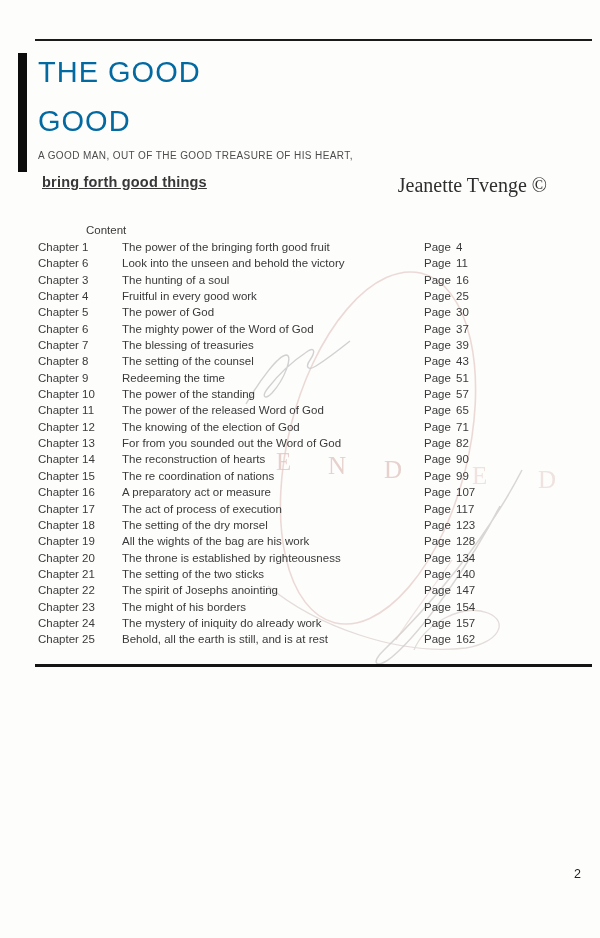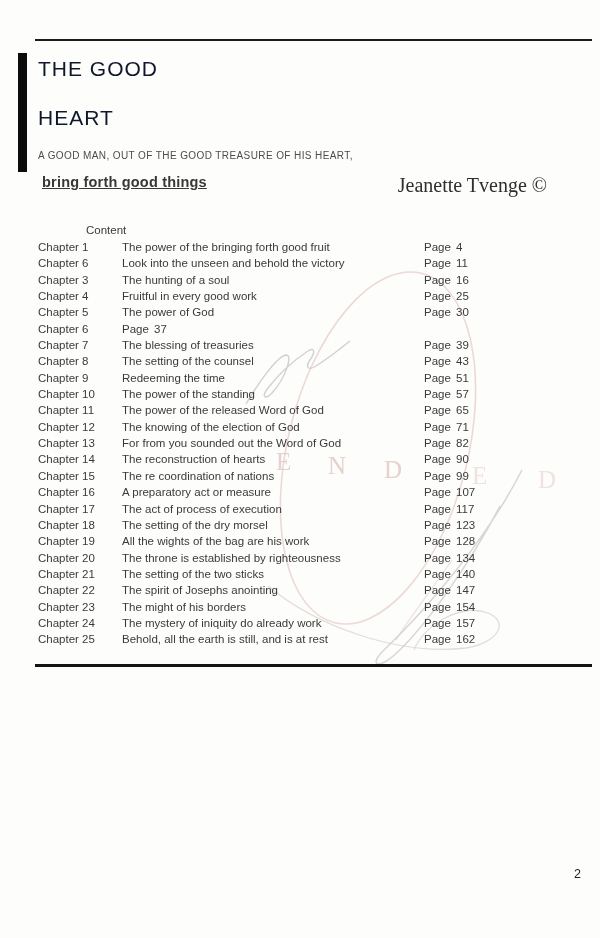--- a/index.html
+++ b/index.html
@@ -9,22 +9,22 @@
     font-family:"Liberation Sans","DejaVu Sans",sans-serif;
     -webkit-font-smoothing:antialiased;
   }
   .layer{position:absolute;inset:0;}
   #watermark{z-index:0;pointer-events:none;}
   #content{z-index:1;}
 
   .rule-top{position:absolute;left:35px;top:39px;width:557px;height:2px;background:#1b1b1b;}
   .side-bar{position:absolute;left:18px;top:53px;width:9px;height:119px;background:#0c0c0c;}
 
-  .title-line{position:absolute;left:38px;font-size:21px;line-height:1.1;
-    color:#0f172a;letter-spacing:1px;font-weight:400;white-space:nowrap;}
+  .title-line{position:absolute;left:38px;font-size:29px;line-height:1.1;
+    color:#0369a1;letter-spacing:1px;font-weight:400;white-space:nowrap;}
   .title-1{top:57px;}
   .title-2{top:106px;}
 
   .subtitle{position:absolute;left:38px;top:150px;font-size:10px;color:#4c4c4c;
     letter-spacing:.4px;white-space:nowrap;}
 
   .tagline{position:absolute;left:42px;top:174px;font-size:14.5px;font-weight:700;
     color:#383838;letter-spacing:.2px;white-space:nowrap;text-decoration:underline;}
   .author{position:absolute;right:53px;top:174px;
     font-family:"Liberation Serif","DejaVu Serif",serif;
@@ -66,21 +66,21 @@
     <path d="M452,560 C430,592 408,620 396,640" fill="none" stroke="#e3cfcb" stroke-width="1.2" opacity="0.6"></path>
   </svg>
 </div>
 
 <div class="layer" id="content">
 
   <div class="rule-top"></div>
   <div class="side-bar"></div>
 
   <div class="title-line title-1">THE GOOD</div>
-  <div class="title-line title-2">HEART</div>
+  <div class="title-line title-2">GOOD</div>
 
   <div class="subtitle">A GOOD MAN, OUT OF THE GOOD TREASURE OF HIS HEART,</div>
 
   <div class="tagline">bring forth good things</div>
   <div class="author">Jeanette Tvenge ©</div>
 
   <div class="toc">
     <div class="toc-heading">Content</div>
     <div>
   <div class="toc-row">
@@ -113,20 +113,21 @@
 
   <div class="toc-row">
     <span class="col-chapter">Chapter 5</span>
     <span class="col-title">The power of God</span>
     <span class="col-pagelabel">Page</span>
     <span class="col-pagenum">30</span>
   </div>
 
   <div class="toc-row">
     <span class="col-chapter">Chapter 6</span>
+    <span class="col-title">The mighty power of the Word of God</span>
     <span class="col-pagelabel">Page</span>
     <span class="col-pagenum">37</span>
   </div>
 
   <div class="toc-row">
     <span class="col-chapter">Chapter 7</span>
     <span class="col-title">The blessing of treasuries</span>
     <span class="col-pagelabel">Page</span>
     <span class="col-pagenum">39</span>
   </div>

